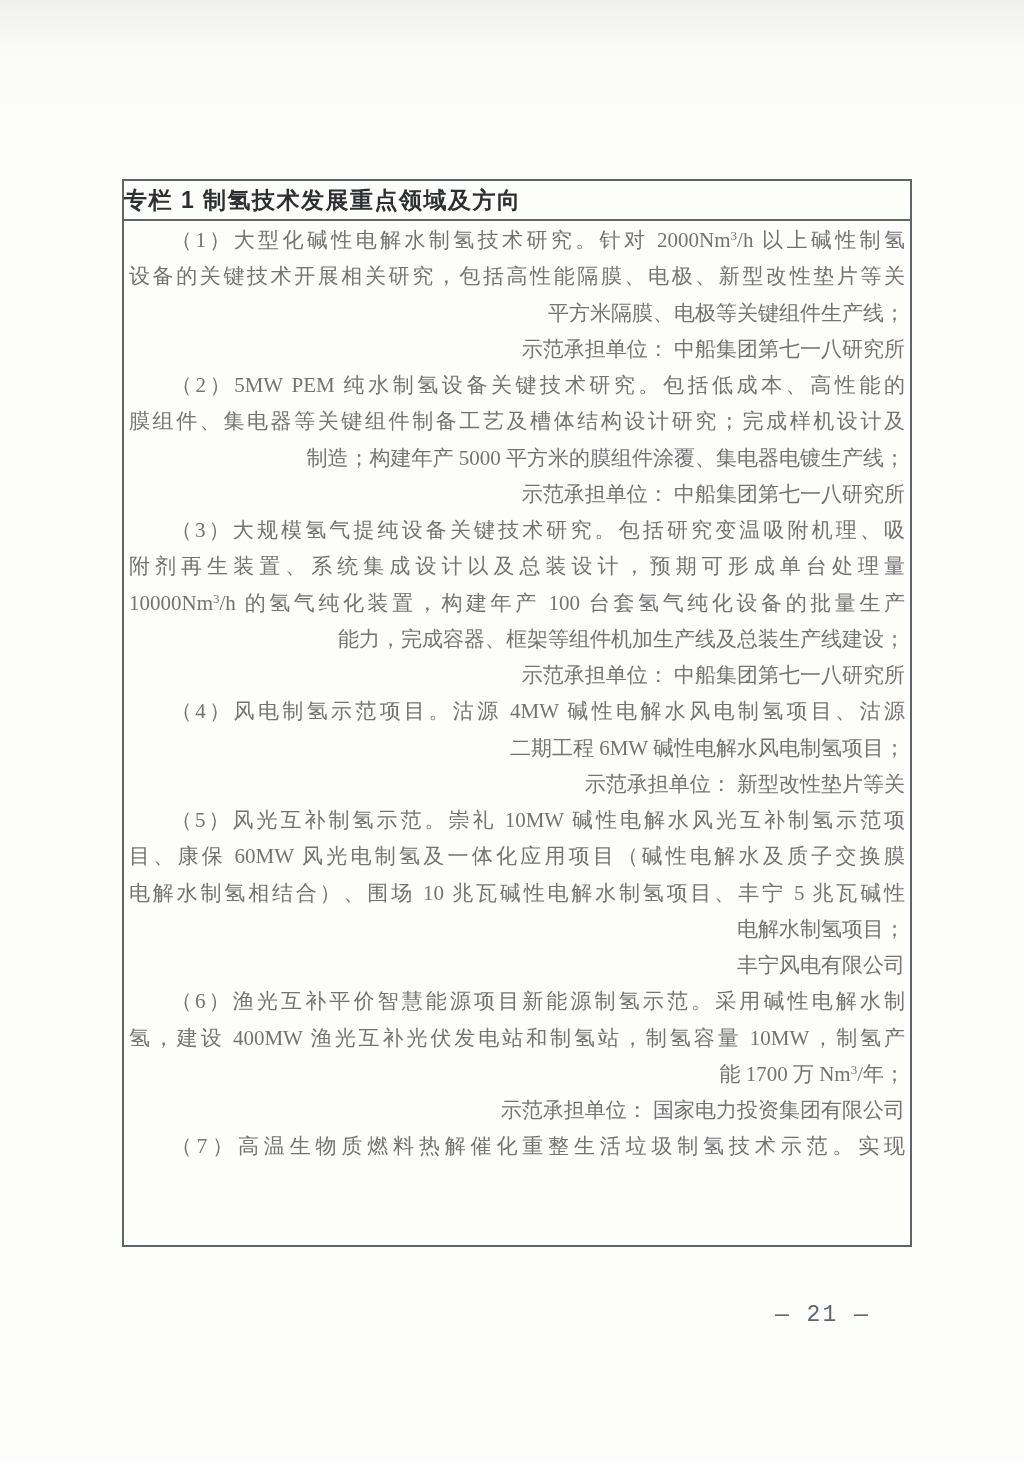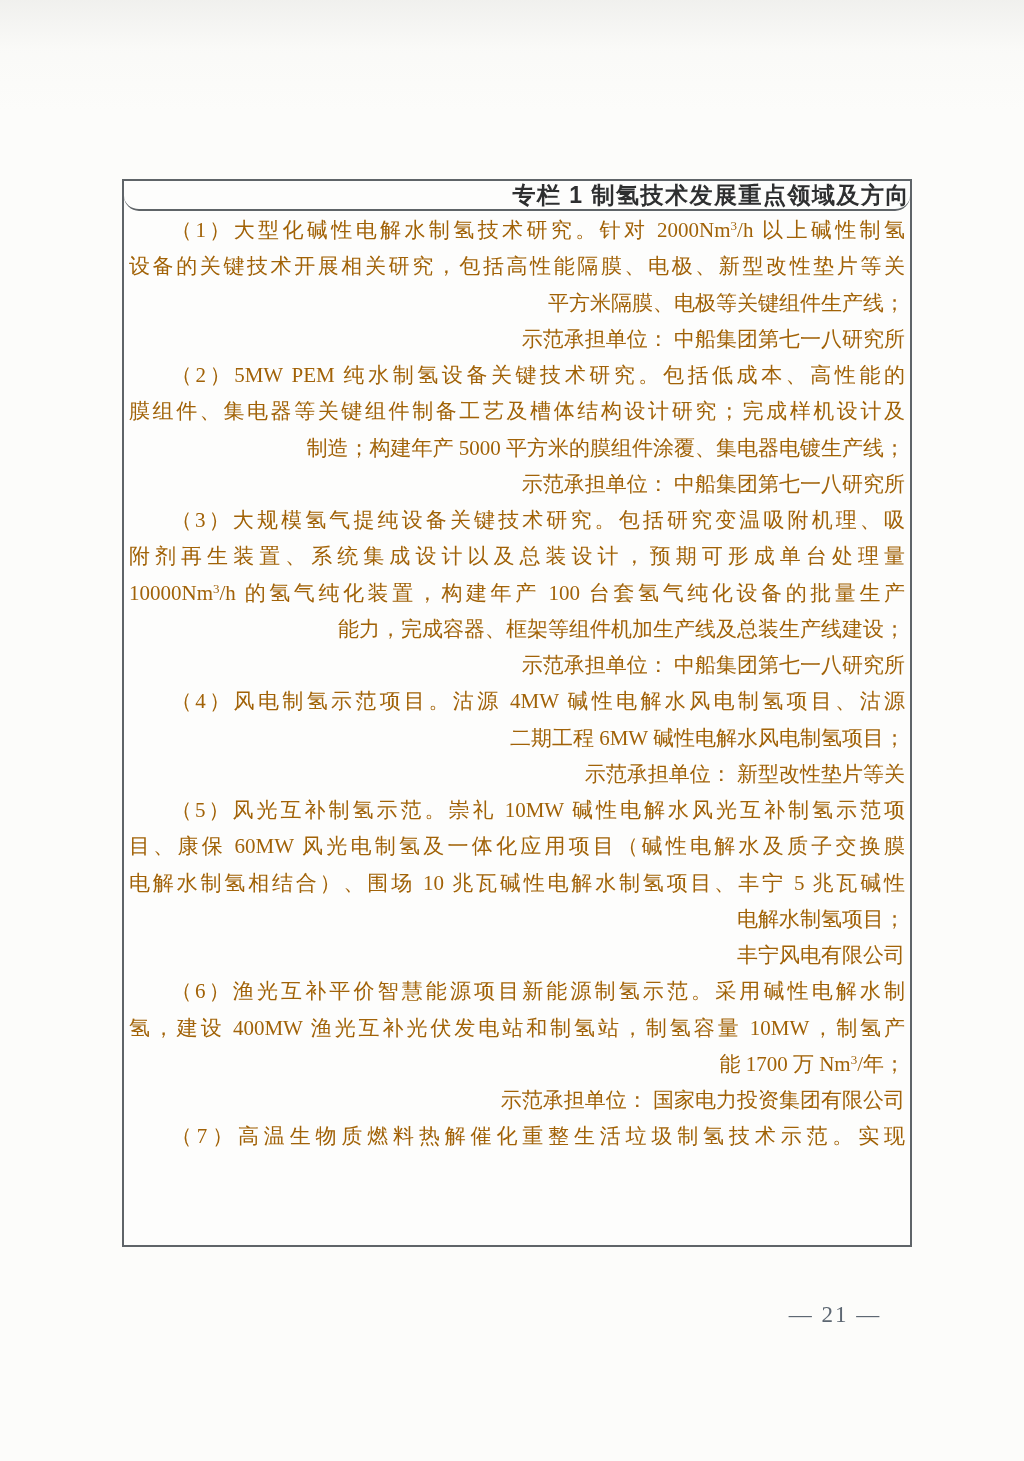--- a/index.html
+++ b/index.html
@@ -24,38 +24,37 @@
     position: absolute;
     left: 122px;
     top: 179px;
     width: 790px;
     height: 1068px;
     border: 2px solid #5f6468;
     background: #fdfdfc;
     overflow: hidden;
   }
   .box-title-row {
-    height: 30px;
+    height: 40px;
     border-bottom: 2px solid #5f6468;
     display: flex;
     align-items: center;
-    justify-content: flex-end;
-    border-radius: 17px;
+    justify-content: flex-start;
   }
   .box-title {
     font-family: "Liberation Sans", "DejaVu Sans", sans-serif;
     font-weight: bold;
     font-size: 23px;
     letter-spacing: 1.5px;
     color: #2e2f30;
   }
   .box-body {
     padding: 1px 5px 0 5px;
     font-size: 21px;
-    color: #a16207;
+    color: #737373;
   }
   .tline {
     height: 36.25px;
     line-height: 36.25px;
     text-align: right;
     white-space: normal;
     overflow: visible;
   }
   .tline.ind { text-indent: 2em; }
   .tline.fill {
@@ -65,24 +64,24 @@
   .tline sup {
     font-size: 13px;
     line-height: 0;
     vertical-align: 7px;
   }
   .page-number {
     position: absolute;
     left: 775px;
     top: 1302px;
     width: 120px;
-    text-align: center;
     font-size: 23px;
     letter-spacing: 2px;
     color: #5d6772;
+    font-family: Liberation Mono, monospace;
   }
 </style>
 </head>
 <body>
 
 <div class="scan-artifact"></div>
 
 <div class="doc-box">
   <div class="box-title-row">
     <span class="box-title">专栏 1 制氢技术发展重点领域及方向</span>

